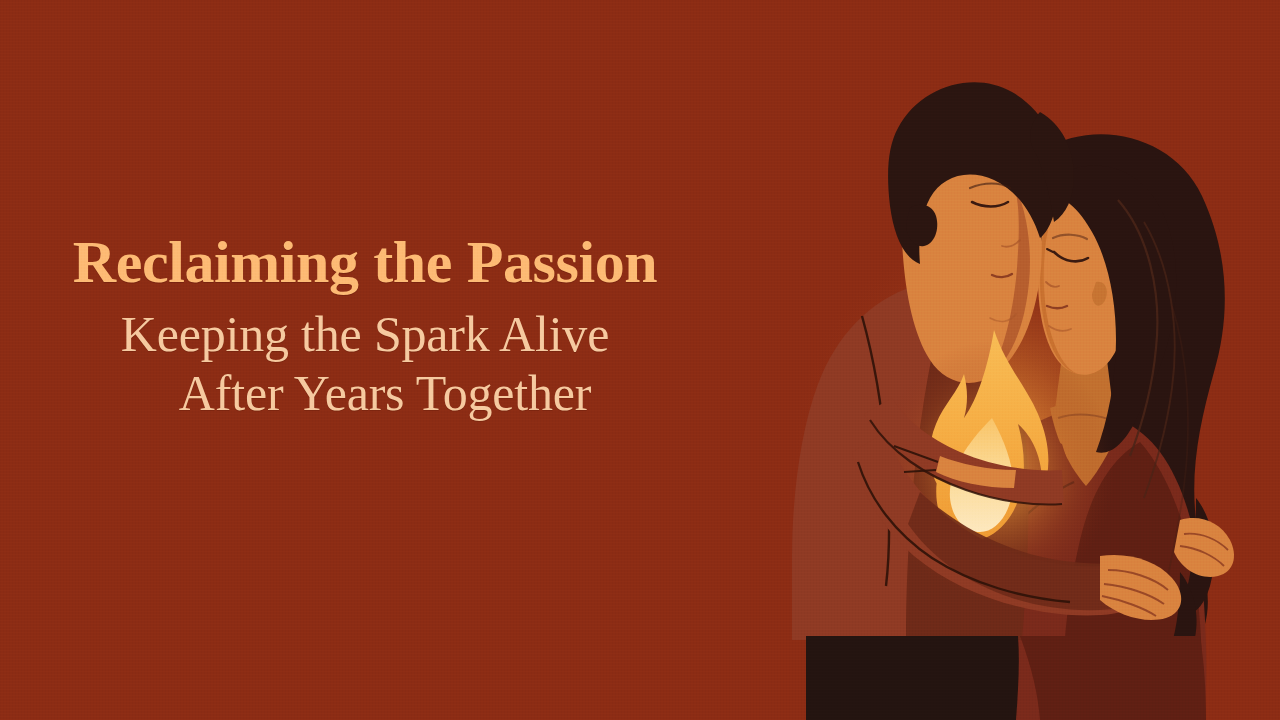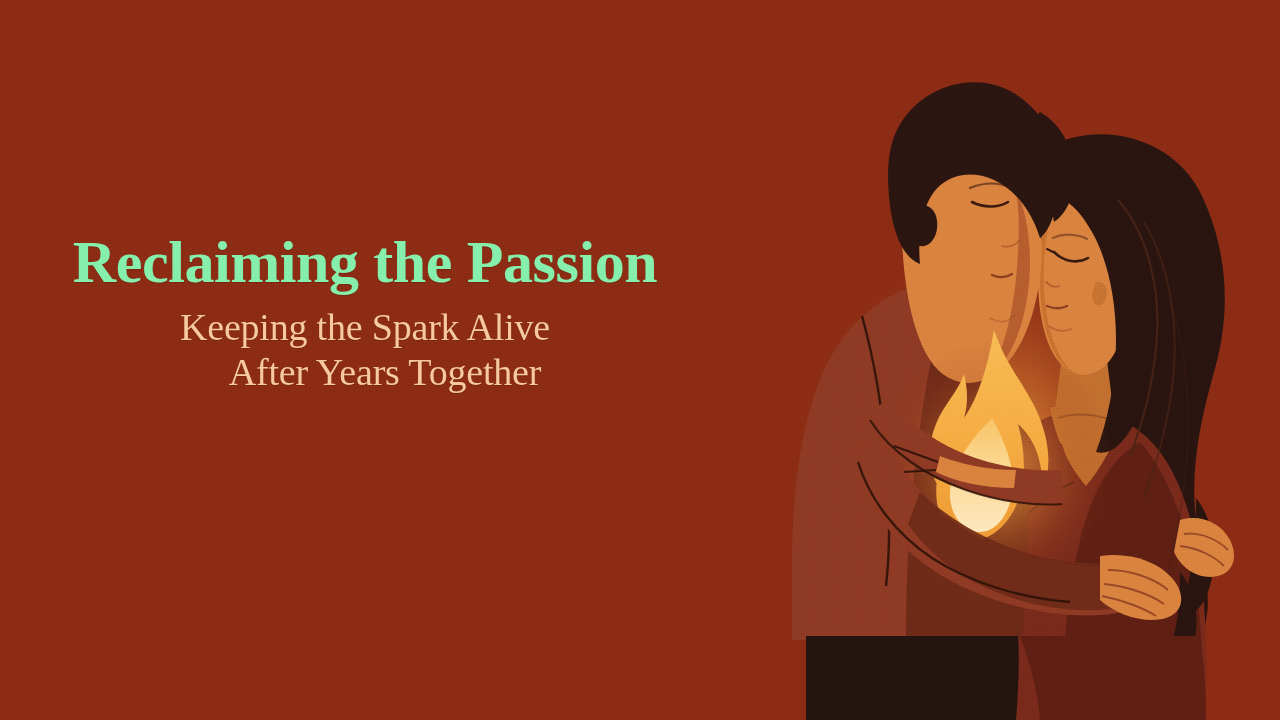--- a/index.html
+++ b/index.html
@@ -43,21 +43,21 @@
     font-size: 60px;
     line-height: 1.02;
     font-weight: 700;
     letter-spacing: -0.4px;
     margin: 0;
     white-space: nowrap;
     text-shadow: 0 1px 0 rgba(90,22,8,.35);
   }
   .sub {
     color: #f6caa0;
-    font-size: 38px;
+    font-size: 50px;
     line-height: 1.18;
     font-weight: 400;
     margin: 0;
     white-space: nowrap;
     letter-spacing: -0.2px;
     text-shadow: 0 1px 0 rgba(90,22,8,.3);
   }
   #subline1 { margin-top: 12px; }
 
   
@@ -69,21 +69,21 @@
     height: 720px;
   }
   #art svg { display: block; width: 100%; height: 100%; }
 </style>
 </head>
 <body>
 
 <div id="stage" style="background: rgb(140, 44, 20);">
 
   <div id="textblock">
-    <h1 id="title" style="color: #86efac;">Reclaiming the Passion</h1>
+    <h1 id="title" style="color: #fdba74;">Reclaiming the Passion</h1>
     <p id="subline1" class="sub" style="color: rgb(246, 202, 160);">Keeping the Spark Alive</p>
     <p id="subline2" class="sub" style="color: rgb(246, 202, 160); padding-left: 40px;">After Years Together</p>
   </div>
 
   <div id="art">
     <svg viewBox="0 0 536 720" xmlns="http://www.w3.org/2000/svg" aria-hidden="true">
       <defs>
         <radialGradient id="glowGrad" cx="0.5" cy="0.5" r="0.5">
           <stop offset="0%" stop-color="#F2A445" stop-opacity=".95"></stop>
           <stop offset="38%" stop-color="#E08B36" stop-opacity=".55"></stop>

